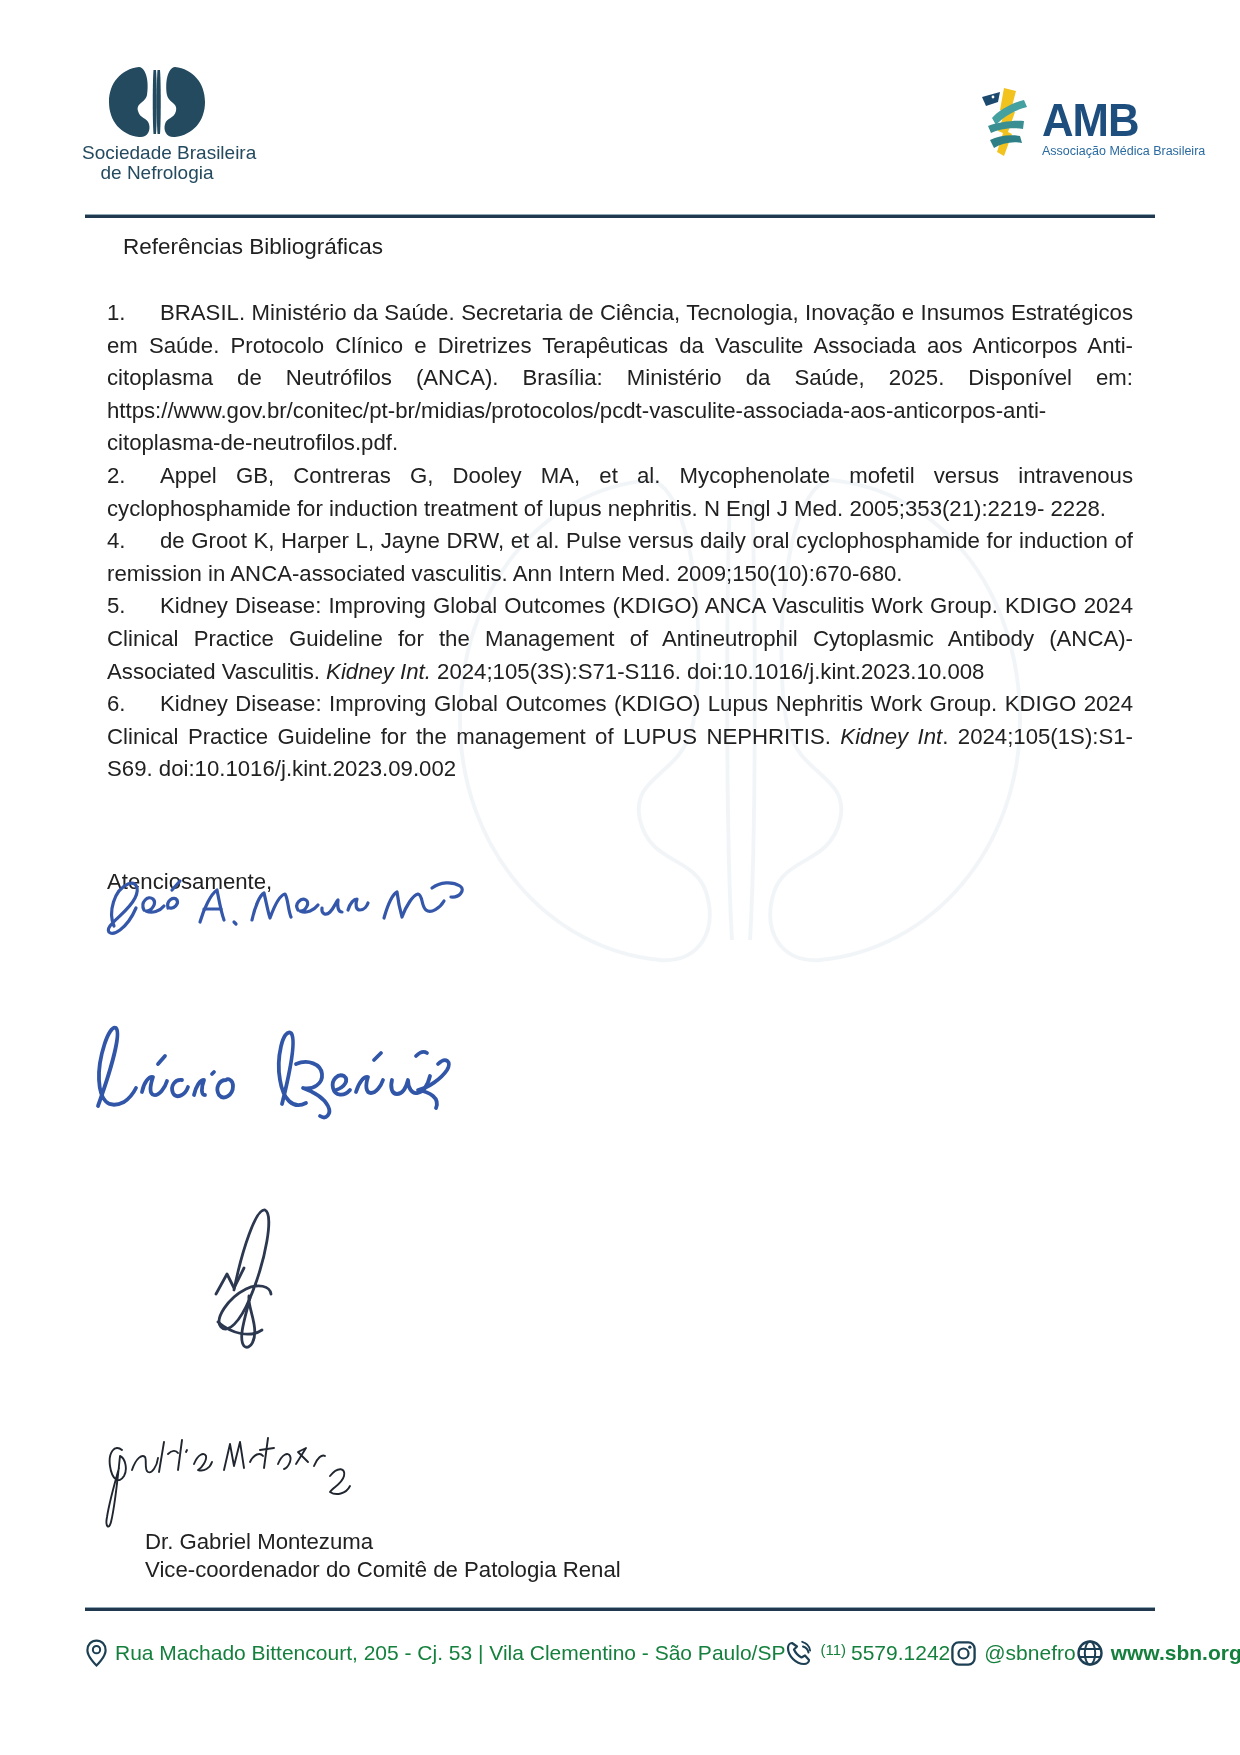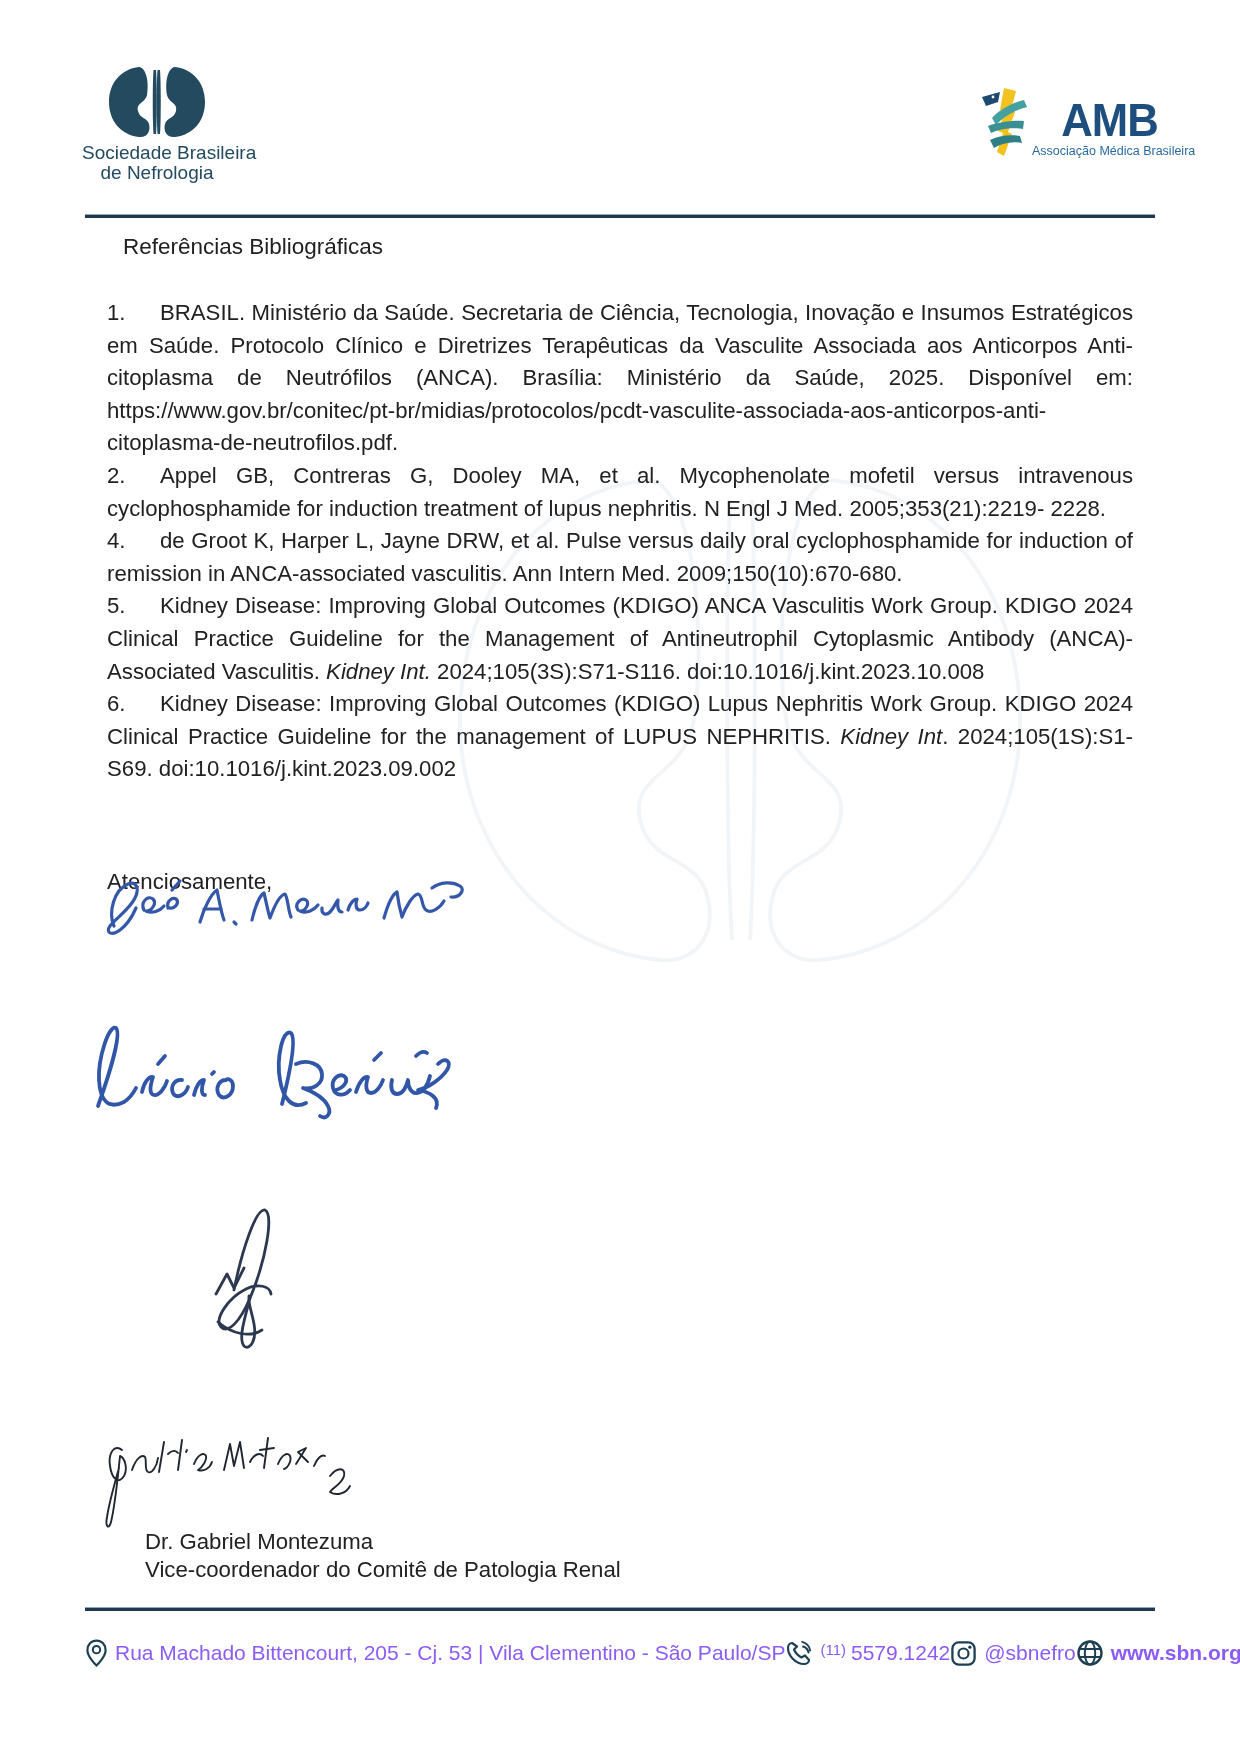--- a/index.html
+++ b/index.html
@@ -11,21 +11,21 @@
     color:#212121;
     overflow:hidden;
   }
   
   .sbn-logo{position:absolute;left:82px;top:66px;width:150px;text-align:center;color:#234a5f;}
   .sbn-logo svg{display:block;margin:0 auto;}
   .sbn-logo .l1{font-size:19px;line-height:20px;margin-top:5px;white-space:nowrap;}
   .sbn-logo .l2{font-size:19px;line-height:20px;white-space:nowrap;}
   .amb-logo{position:absolute;left:980px;top:88px;display:flex;align-items:flex-start;}
   .amb-staff{width:50px;height:70px;}
-  .amb-txt{margin-left:2px;text-align:center;}
+  .amb-txt{margin-left:12px;}
   .amb-acronym{font-size:46px;font-weight:bold;color:#1d4e7e;line-height:40px;letter-spacing:-1px;transform:scaleX(.95);transform-origin:left;margin-top:12px;}
   .amb-sub{font-size:12.5px;color:#2a6aa0;margin-top:4px;white-space:nowrap;}
   .rule{position:absolute;left:85px;width:1070px;height:4px;background:linear-gradient(#93a8b5 0 1px,#20394e 1px 100%);}
   .rule-top{top:214px;}
   .rule-bottom{top:1607px;}
   
   .watermark{position:absolute;left:400px;top:440px;opacity:.55;pointer-events:none;}
   
   .content{position:absolute;left:107px;top:231px;width:1026px;}
   .heading{font-size:22.5px;font-weight:400;line-height:32px;margin:0 0 34px 16px;}
@@ -35,21 +35,21 @@
   .closing{position:absolute;left:107px;top:847px;font-size:22.2px;}
   
   .sig{position:absolute;}
   .sig-block{position:absolute;font-size:22.2px;line-height:28px;}
   .sig-name{white-space:nowrap;}
   .sig-title{white-space:nowrap;}
   
   .footer-row{
     position:absolute;left:85px;top:1633px;width:1070px;height:40px;
     display:flex;align-items:center;justify-content:space-between;
-    color:#8b5cf6;font-size:21px;white-space:nowrap;
+    color:#15803d;font-size:21px;white-space:nowrap;
   }
   .fgroup{display:flex;align-items:center;}
   .fgroup svg{flex:0 0 auto;}
   .ftext{margin-left:7px;}
   .area-code{font-size:15px;margin:0 5px 8px 7px;}
   .website{font-weight:bold;margin-left:7px;}
 </style>
 </head>
 <body>
 

